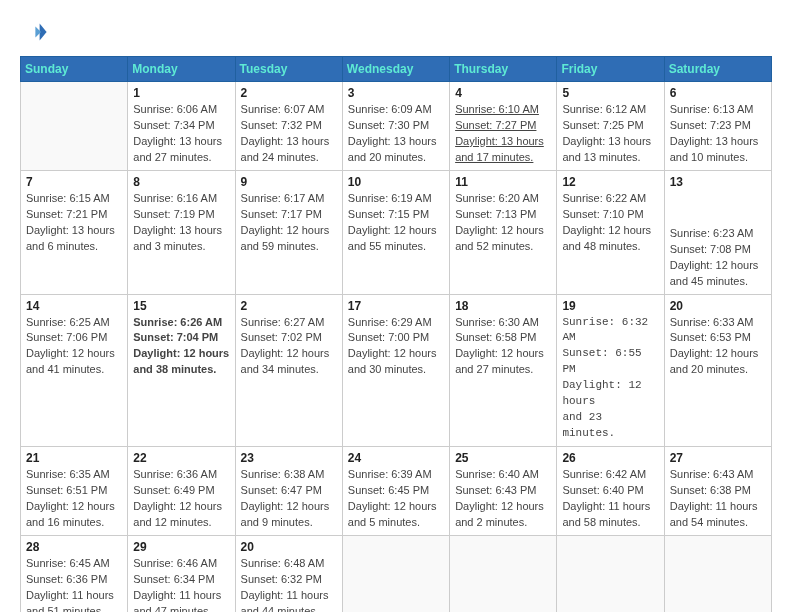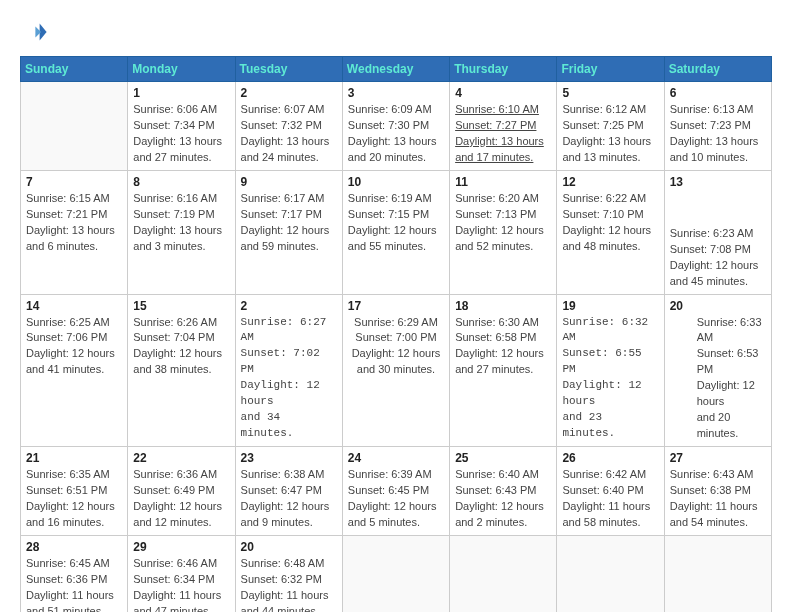--- a/index.html
+++ b/index.html
@@ -227,56 +227,56 @@
         <tr>
           <td>
             <span class="day-number">14</span>
             <div class="day-info" style="white-space: pre-line;">Sunrise: 6:25 AM
 Sunset: 7:06 PM
 Daylight: 12 hours
 and 41 minutes.</div>
           </td>
           <td>
             <span class="day-number">15</span>
-            <div class="day-info" style="white-space: pre-line;">Sunrise: 6:26 AM
+            <div class="day-info" style="white-space: pre-line; font-weight: bold;">Sunrise: 6:26 AM
 Sunset: 7:04 PM
 Daylight: 12 hours
 and 38 minutes.</div>
           </td>
           <td>
             <span class="day-number">2</span>
-            <div class="day-info" style="white-space: pre-line; font-family: Liberation Mono, monospace;">Sunrise: 6:27 AM
+            <div class="day-info" style="white-space: pre-line;">Sunrise: 6:27 AM
 Sunset: 7:02 PM
 Daylight: 12 hours
 and 34 minutes.</div>
           </td>
           <td>
             <span class="day-number">17</span>
-            <div class="day-info" style="white-space: pre-line; text-align: center;">Sunrise: 6:29 AM
+            <div class="day-info" style="white-space: pre-line;">Sunrise: 6:29 AM
 Sunset: 7:00 PM
 Daylight: 12 hours
 and 30 minutes.</div>
           </td>
           <td>
             <span class="day-number">18</span>
             <div class="day-info" style="white-space: pre-line;">Sunrise: 6:30 AM
 Sunset: 6:58 PM
 Daylight: 12 hours
 and 27 minutes.</div>
           </td>
           <td>
             <span class="day-number">19</span>
             <div class="day-info" style="white-space: pre-line; font-family: Liberation Mono, monospace;">Sunrise: 6:32 AM
 Sunset: 6:55 PM
 Daylight: 12 hours
 and 23 minutes.</div>
           </td>
           <td>
             <span class="day-number">20</span>
-            <div class="day-info" style="white-space: pre-line; margin-left: 27px;">Sunrise: 6:33 AM
+            <div class="day-info" style="white-space: pre-line;">Sunrise: 6:33 AM
 Sunset: 6:53 PM
 Daylight: 12 hours
 and 20 minutes.</div>
           </td>
         </tr>
         <tr>
           <td>
             <span class="day-number">21</span>
             <div class="day-info" style="white-space: pre-line;">Sunrise: 6:35 AM
 Sunset: 6:51 PM

